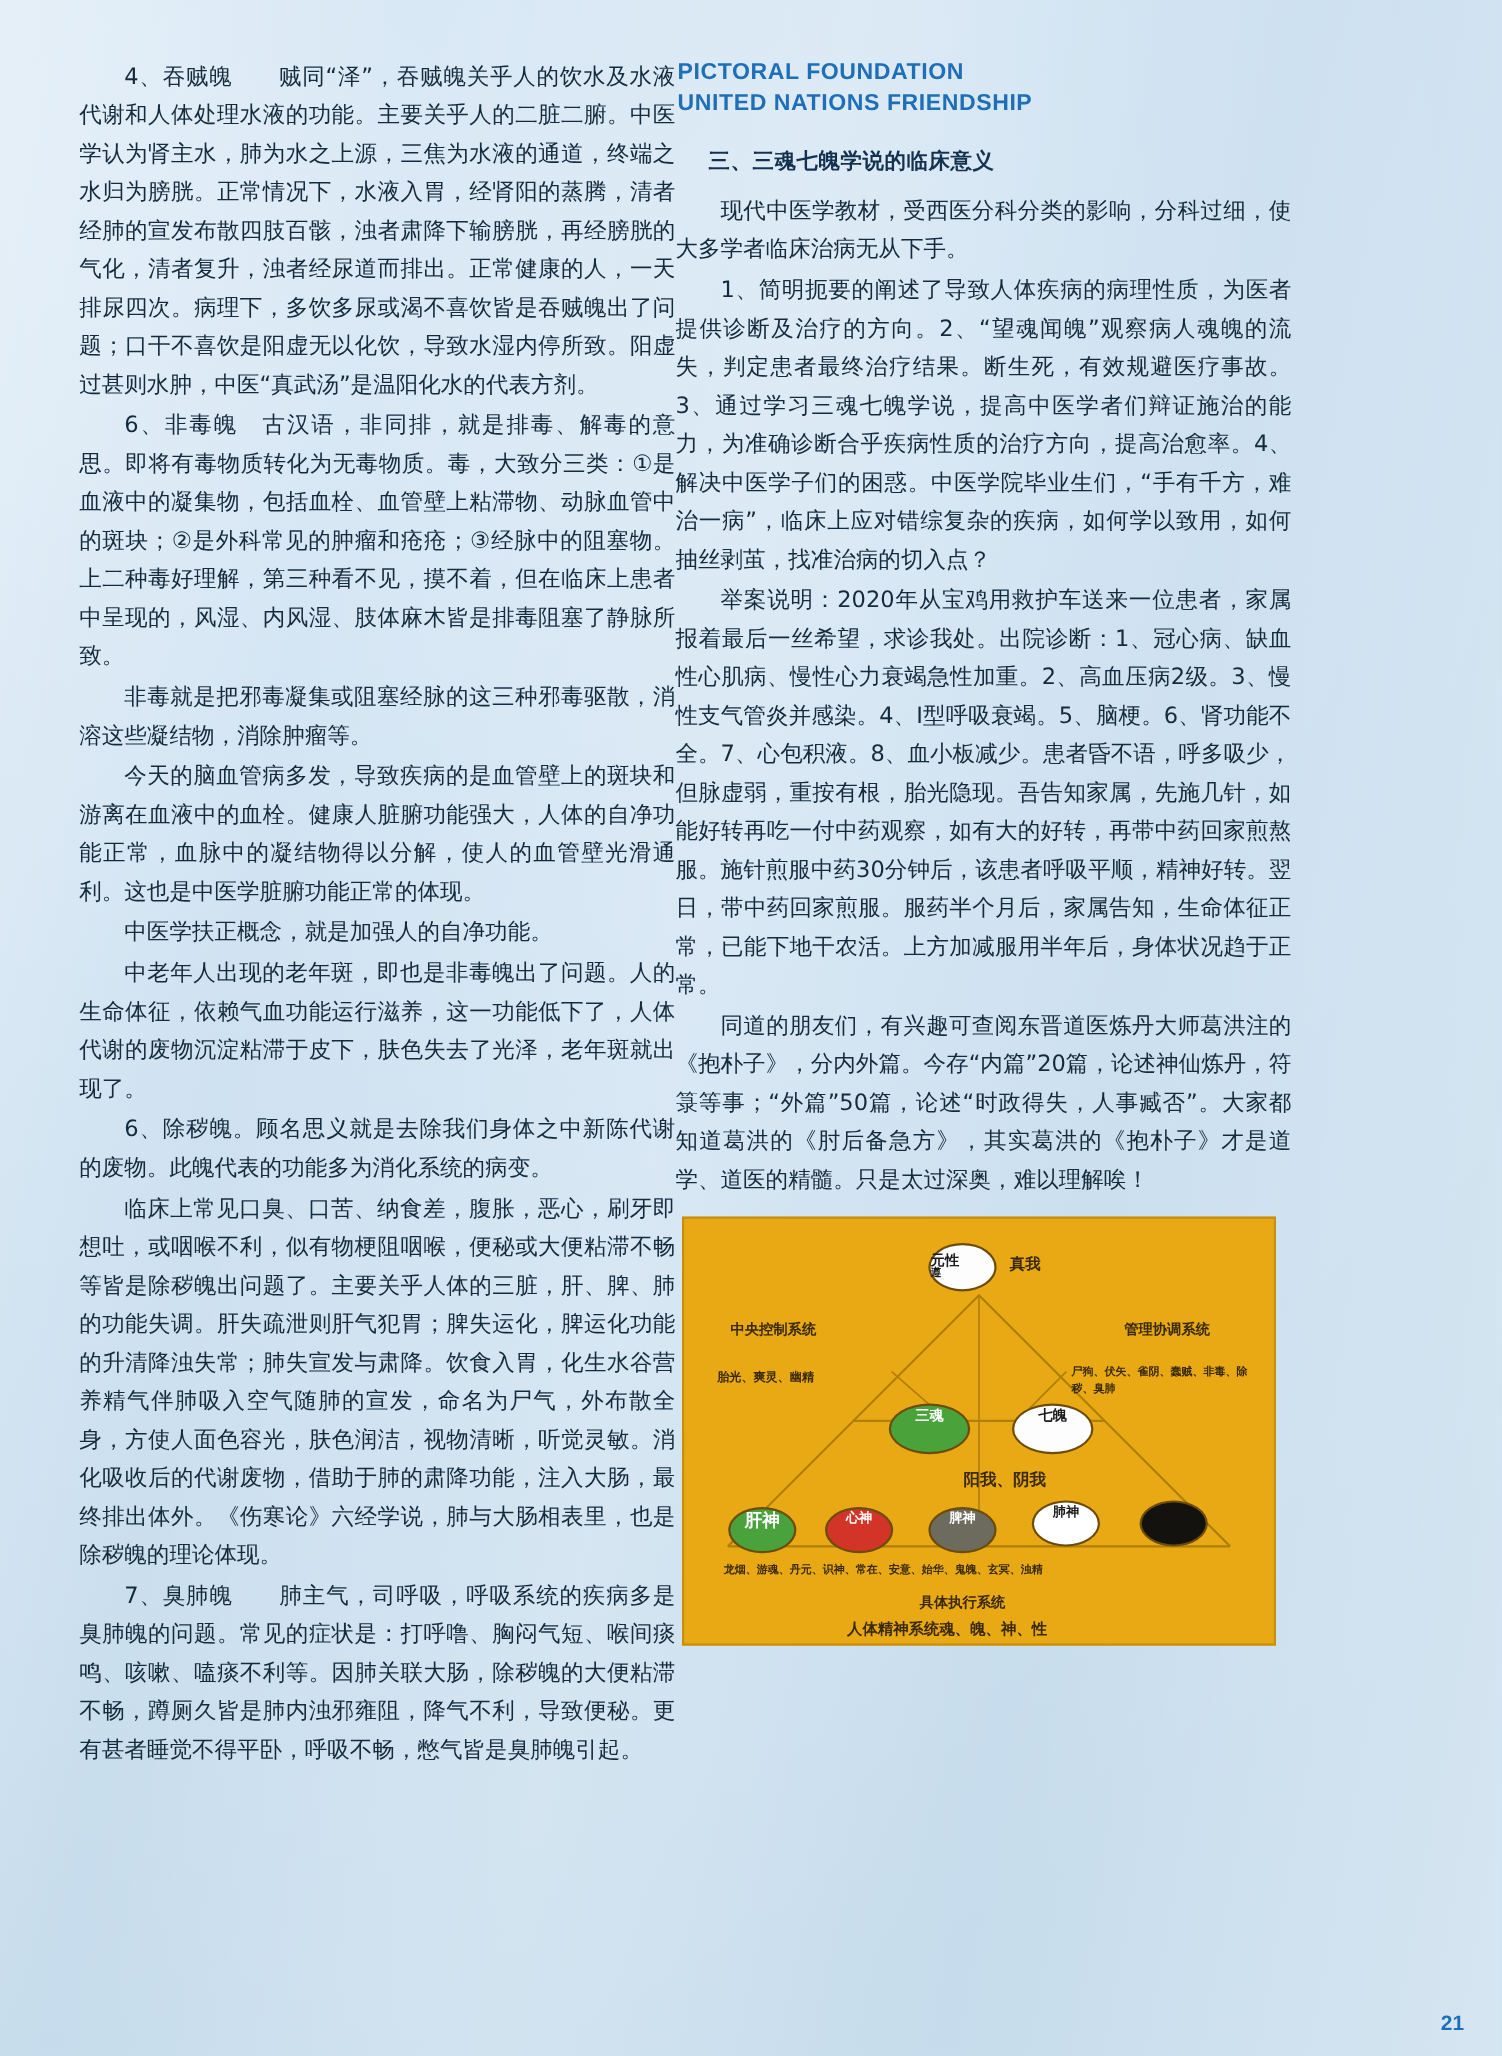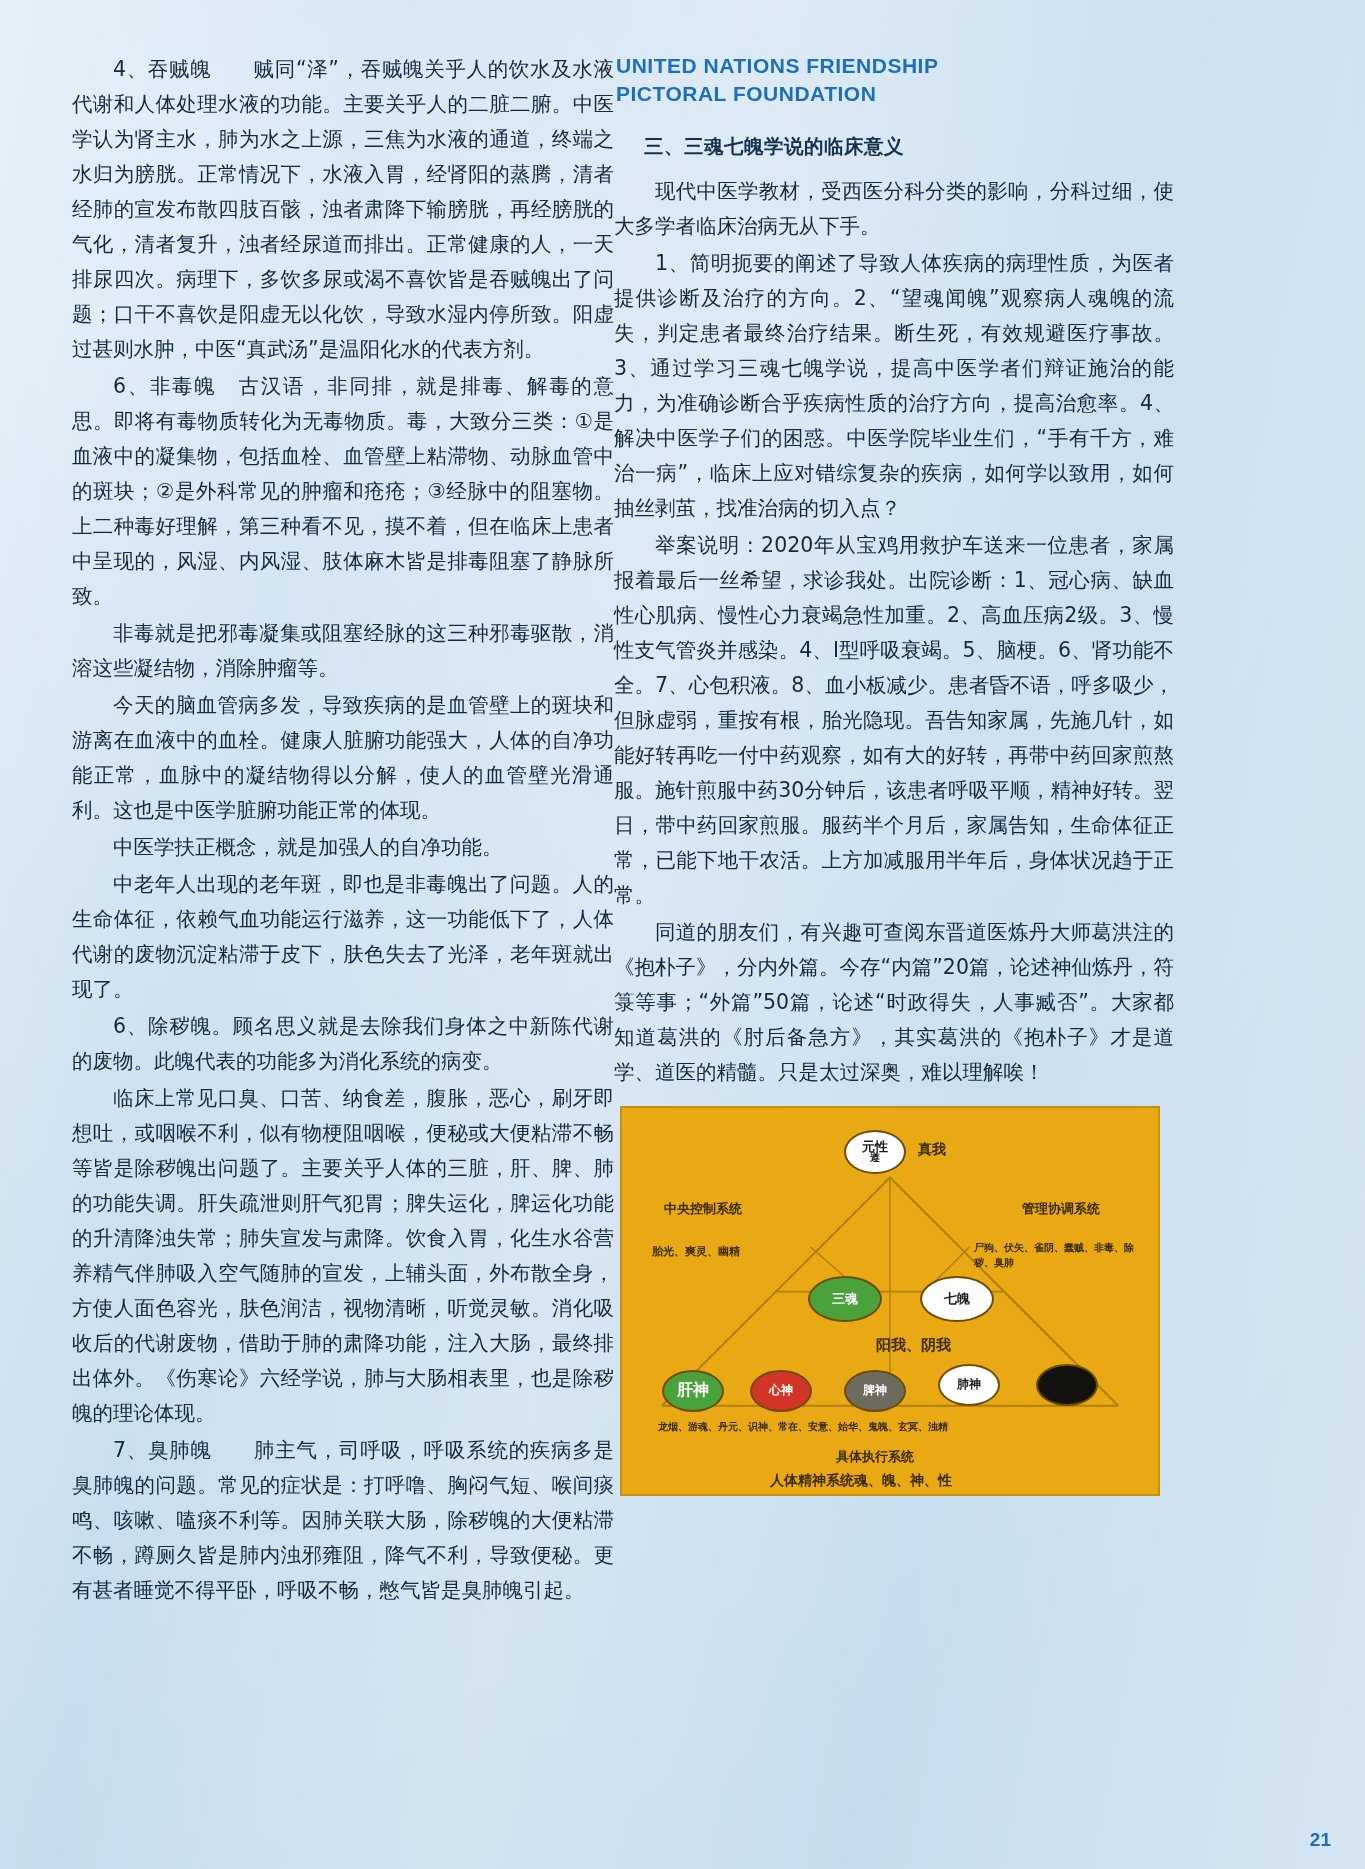--- a/index.html
+++ b/index.html
@@ -63,21 +63,21 @@
     margin:16px 0 0 6px;
     width:540px; height:390px;
     background:#e8a915;
     border:2px solid #c78f0f;
     position:relative;
     box-sizing:border-box;
   }
   .figure .fx{ position:absolute; font-size:11px; color:#3a2a05; font-weight:bold; white-space:nowrap;}
   .ell{
     position:absolute; border-radius:50%;
-    display:flex; align-items:center; justify-content:center;
+    display:flex; justify-content:center;
     font-size:13px; font-weight:bold; color:#1b1b1b;
     border:2px solid #6d4c09;
     box-sizing:border-box;
   }
   .lines{ position:absolute; inset:0; }
   .fig-red{ color:#c0170c; }
   .pagenum{
     position:absolute; right:34px; bottom:18px;
     color:#1f6fb8; font-size:19px; font-weight:bold;
     font-family:"Liberation Sans", sans-serif;
@@ -91,28 +91,28 @@
   <div class="columns">
 
     <div class="col">
       <p class="body">4、吞贼魄　　贼同“泽”，吞贼魄关乎人的饮水及水液代谢和人体处理水液的功能。主要关乎人的二脏二腑。中医学认为肾主水，肺为水之上源，三焦为水液的通道，终端之水归为膀胱。正常情况下，水液入胃，经肾阳的蒸腾，清者经肺的宣发布散四肢百骸，浊者肃降下输膀胱，再经膀胱的气化，清者复升，浊者经尿道而排出。正常健康的人，一天排尿四次。病理下，多饮多尿或渴不喜饮皆是吞贼魄出了问题；口干不喜饮是阳虚无以化饮，导致水湿内停所致。阳虚过甚则水肿，中医“真武汤”是温阳化水的代表方剂。</p>
       <p class="body">6、非毒魄　古汉语，非同排，就是排毒、解毒的意思。即将有毒物质转化为无毒物质。毒，大致分三类：①是血液中的凝集物，包括血栓、血管壁上粘滞物、动脉血管中的斑块；②是外科常见的肿瘤和疮疮；③经脉中的阻塞物。上二种毒好理解，第三种看不见，摸不着，但在临床上患者中呈现的，风湿、内风湿、肢体麻木皆是排毒阻塞了静脉所致。</p>
       <p class="body">非毒就是把邪毒凝集或阻塞经脉的这三种邪毒驱散，消溶这些凝结物，消除肿瘤等。</p>
       <p class="body">今天的脑血管病多发，导致疾病的是血管壁上的斑块和游离在血液中的血栓。健康人脏腑功能强大，人体的自净功能正常，血脉中的凝结物得以分解，使人的血管壁光滑通利。这也是中医学脏腑功能正常的体现。</p>
       <p class="body">中医学扶正概念，就是加强人的自净功能。</p>
       <p class="body">中老年人出现的老年斑，即也是非毒魄出了问题。人的生命体征，依赖气血功能运行滋养，这一功能低下了，人体代谢的废物沉淀粘滞于皮下，肤色失去了光泽，老年斑就出现了。</p>
       <p class="body">6、除秽魄。顾名思义就是去除我们身体之中新陈代谢的废物。此魄代表的功能多为消化系统的病变。</p>
-      <p class="body">临床上常见口臭、口苦、纳食差，腹胀，恶心，刷牙即想吐，或咽喉不利，似有物梗阻咽喉，便秘或大便粘滞不畅等皆是除秽魄出问题了。主要关乎人体的三脏，肝、脾、肺的功能失调。肝失疏泄则肝气犯胃；脾失运化，脾运化功能的升清降浊失常；肺失宣发与肃降。饮食入胃，化生水谷营养精气伴肺吸入空气随肺的宣发，上辅头面，外布散全身，方使人面色容光，肤色润洁，视物清晰，听觉灵敏。消化吸收后的代谢废物，借助于肺的肃降功能，注入大肠，最终排出体外。《伤寒论》六经学说，肺与大肠相表里，也是除秽魄的理论体现。</p>
+      <p class="body">临床上常见口臭、口苦、纳食差，腹胀，恶心，刷牙即想吐，或咽喉不利，似有物梗阻咽喉，便秘或大便粘滞不畅等皆是除秽魄出问题了。主要关乎人体的三脏，肝、脾、肺的功能失调。肝失疏泄则肝气犯胃；脾失运化，脾运化功能的升清降浊失常；肺失宣发与肃降。饮食入胃，化生水谷营养精气伴肺吸入空气随肺的宣发，命名为尸气，外布散全身，方使人面色容光，肤色润洁，视物清晰，听觉灵敏。消化吸收后的代谢废物，借助于肺的肃降功能，注入大肠，最终排出体外。《伤寒论》六经学说，肺与大肠相表里，也是除秽魄的理论体现。</p>
       <p class="body">7、臭肺魄　　肺主气，司呼吸，呼吸系统的疾病多是臭肺魄的问题。常见的症状是：打呼噜、胸闷气短、喉间痰鸣、咳嗽、嗑痰不利等。因肺关联大肠，除秽魄的大便粘滞不畅，蹲厕久皆是肺内浊邪雍阻，降气不利，导致便秘。更有甚者睡觉不得平卧，呼吸不畅，憋气皆是臭肺魄引起。</p>
     </div>
 
     <div class="col col-right">
       <div class="brand">
+        <div>PICTORAL FOUNDATION</div>
         <div>UNITED NATIONS FRIENDSHIP</div>
-        <div>PICTORAL FOUNDATION</div>
       </div>
 
       <div class="section-title">三、三魂七魄学说的临床意义</div>
 
       <p class="body">现代中医学教材，受西医分科分类的影响，分科过细，使大多学者临床治病无从下手。</p>
       <p class="body">1、简明扼要的阐述了导致人体疾病的病理性质，为医者提供诊断及治疗的方向。2、“望魂闻魄”观察病人魂魄的流失，判定患者最终治疗结果。断生死，有效规避医疗事故。3、通过学习三魂七魄学说，提高中医学者们辩证施治的能力，为准确诊断合乎疾病性质的治疗方向，提高治愈率。4、解决中医学子们的困惑。中医学院毕业生们，“手有千方，难治一病”，临床上应对错综复杂的疾病，如何学以致用，如何抽丝剥茧，找准治病的切入点？</p>
       <p class="body">举案说明：2020年从宝鸡用救护车送来一位患者，家属报着最后一丝希望，求诊我处。出院诊断：1、冠心病、缺血性心肌病、慢性心力衰竭急性加重。2、高血压病2级。3、慢性支气管炎并感染。4、I型呼吸衰竭。5、脑梗。6、肾功能不全。7、心包积液。8、血小板减少。患者昏不语，呼多吸少，但脉虚弱，重按有根，胎光隐现。吾告知家属，先施几针，如能好转再吃一付中药观察，如有大的好转，再带中药回家煎熬服。施针煎服中药30分钟后，该患者呼吸平顺，精神好转。翌日，带中药回家煎服。服药半个月后，家属告知，生命体征正常，已能下地干农活。上方加减服用半年后，身体状况趋于正常。</p>
       <p class="body">同道的朋友们，有兴趣可查阅东晋道医炼丹大师葛洪注的《抱朴子》，分内外篇。今存“内篇”20篇，论述神仙炼丹，符箓等事；“外篇”50篇，论述“时政得失，人事臧否”。大家都知道葛洪的《肘后备急方》，其实葛洪的《抱朴子》才是道学、道医的精髓。只是太过深奥，难以理解唉！</p>
 
       <div class="figure">

